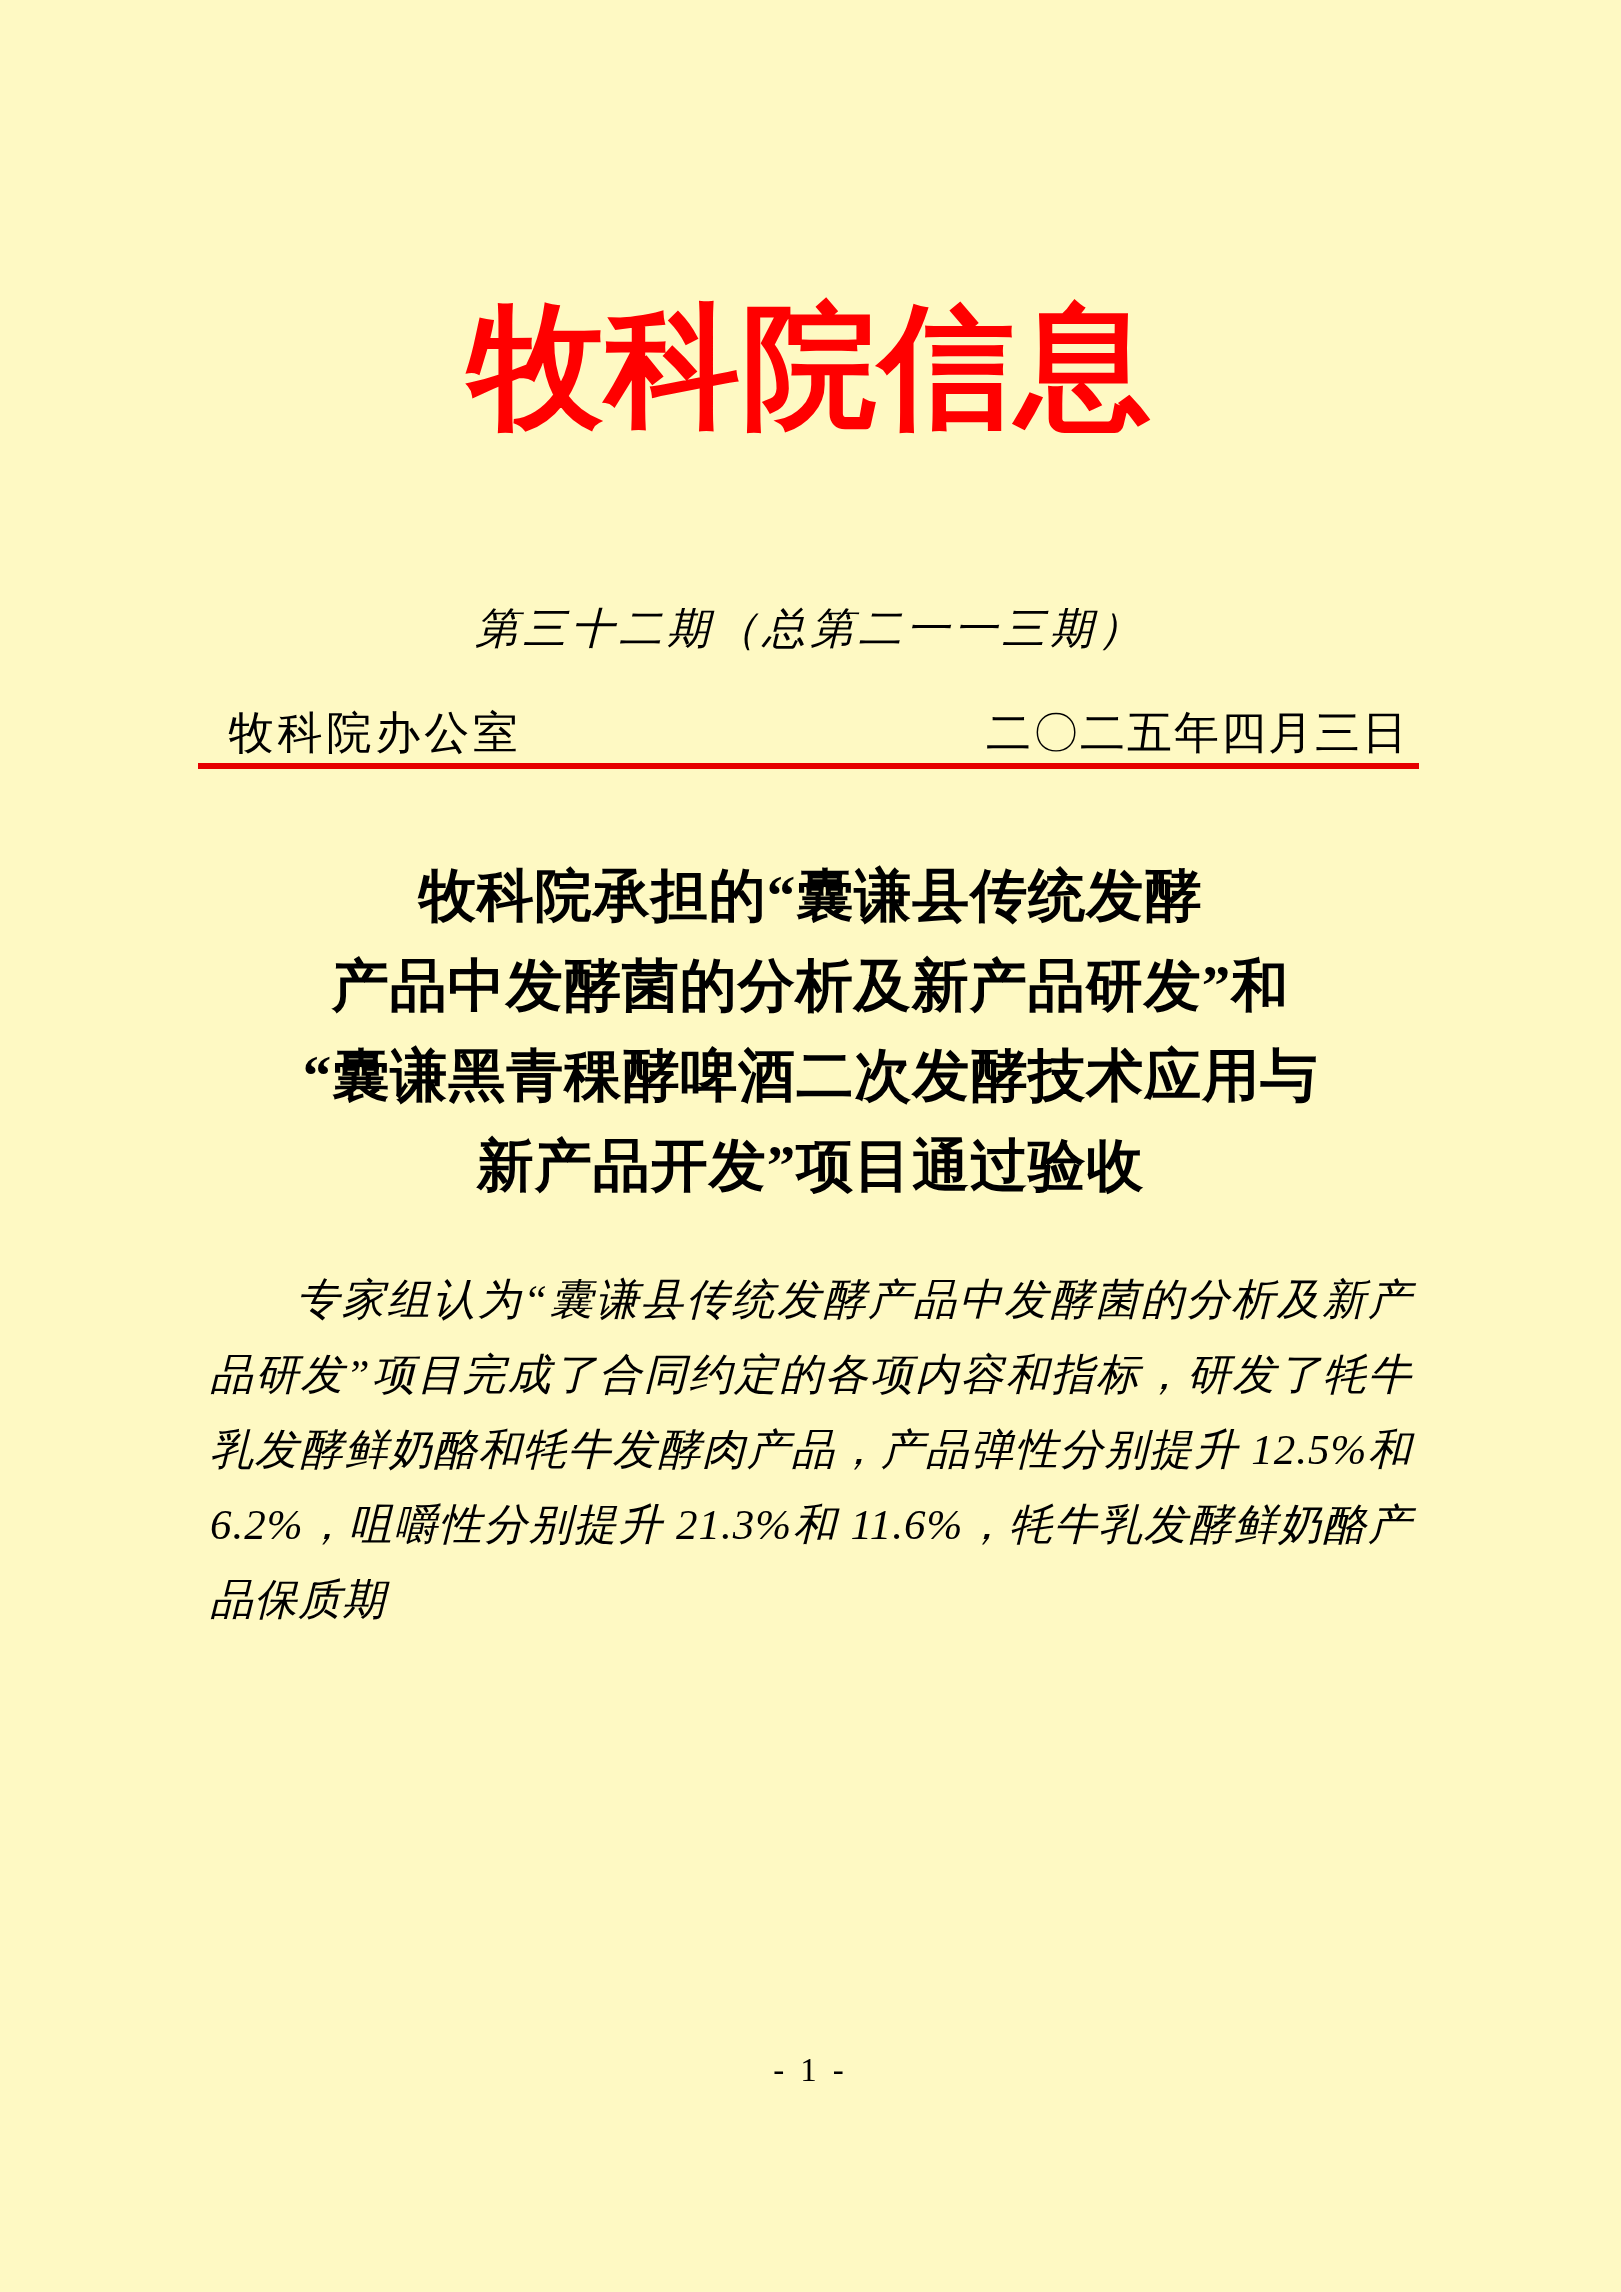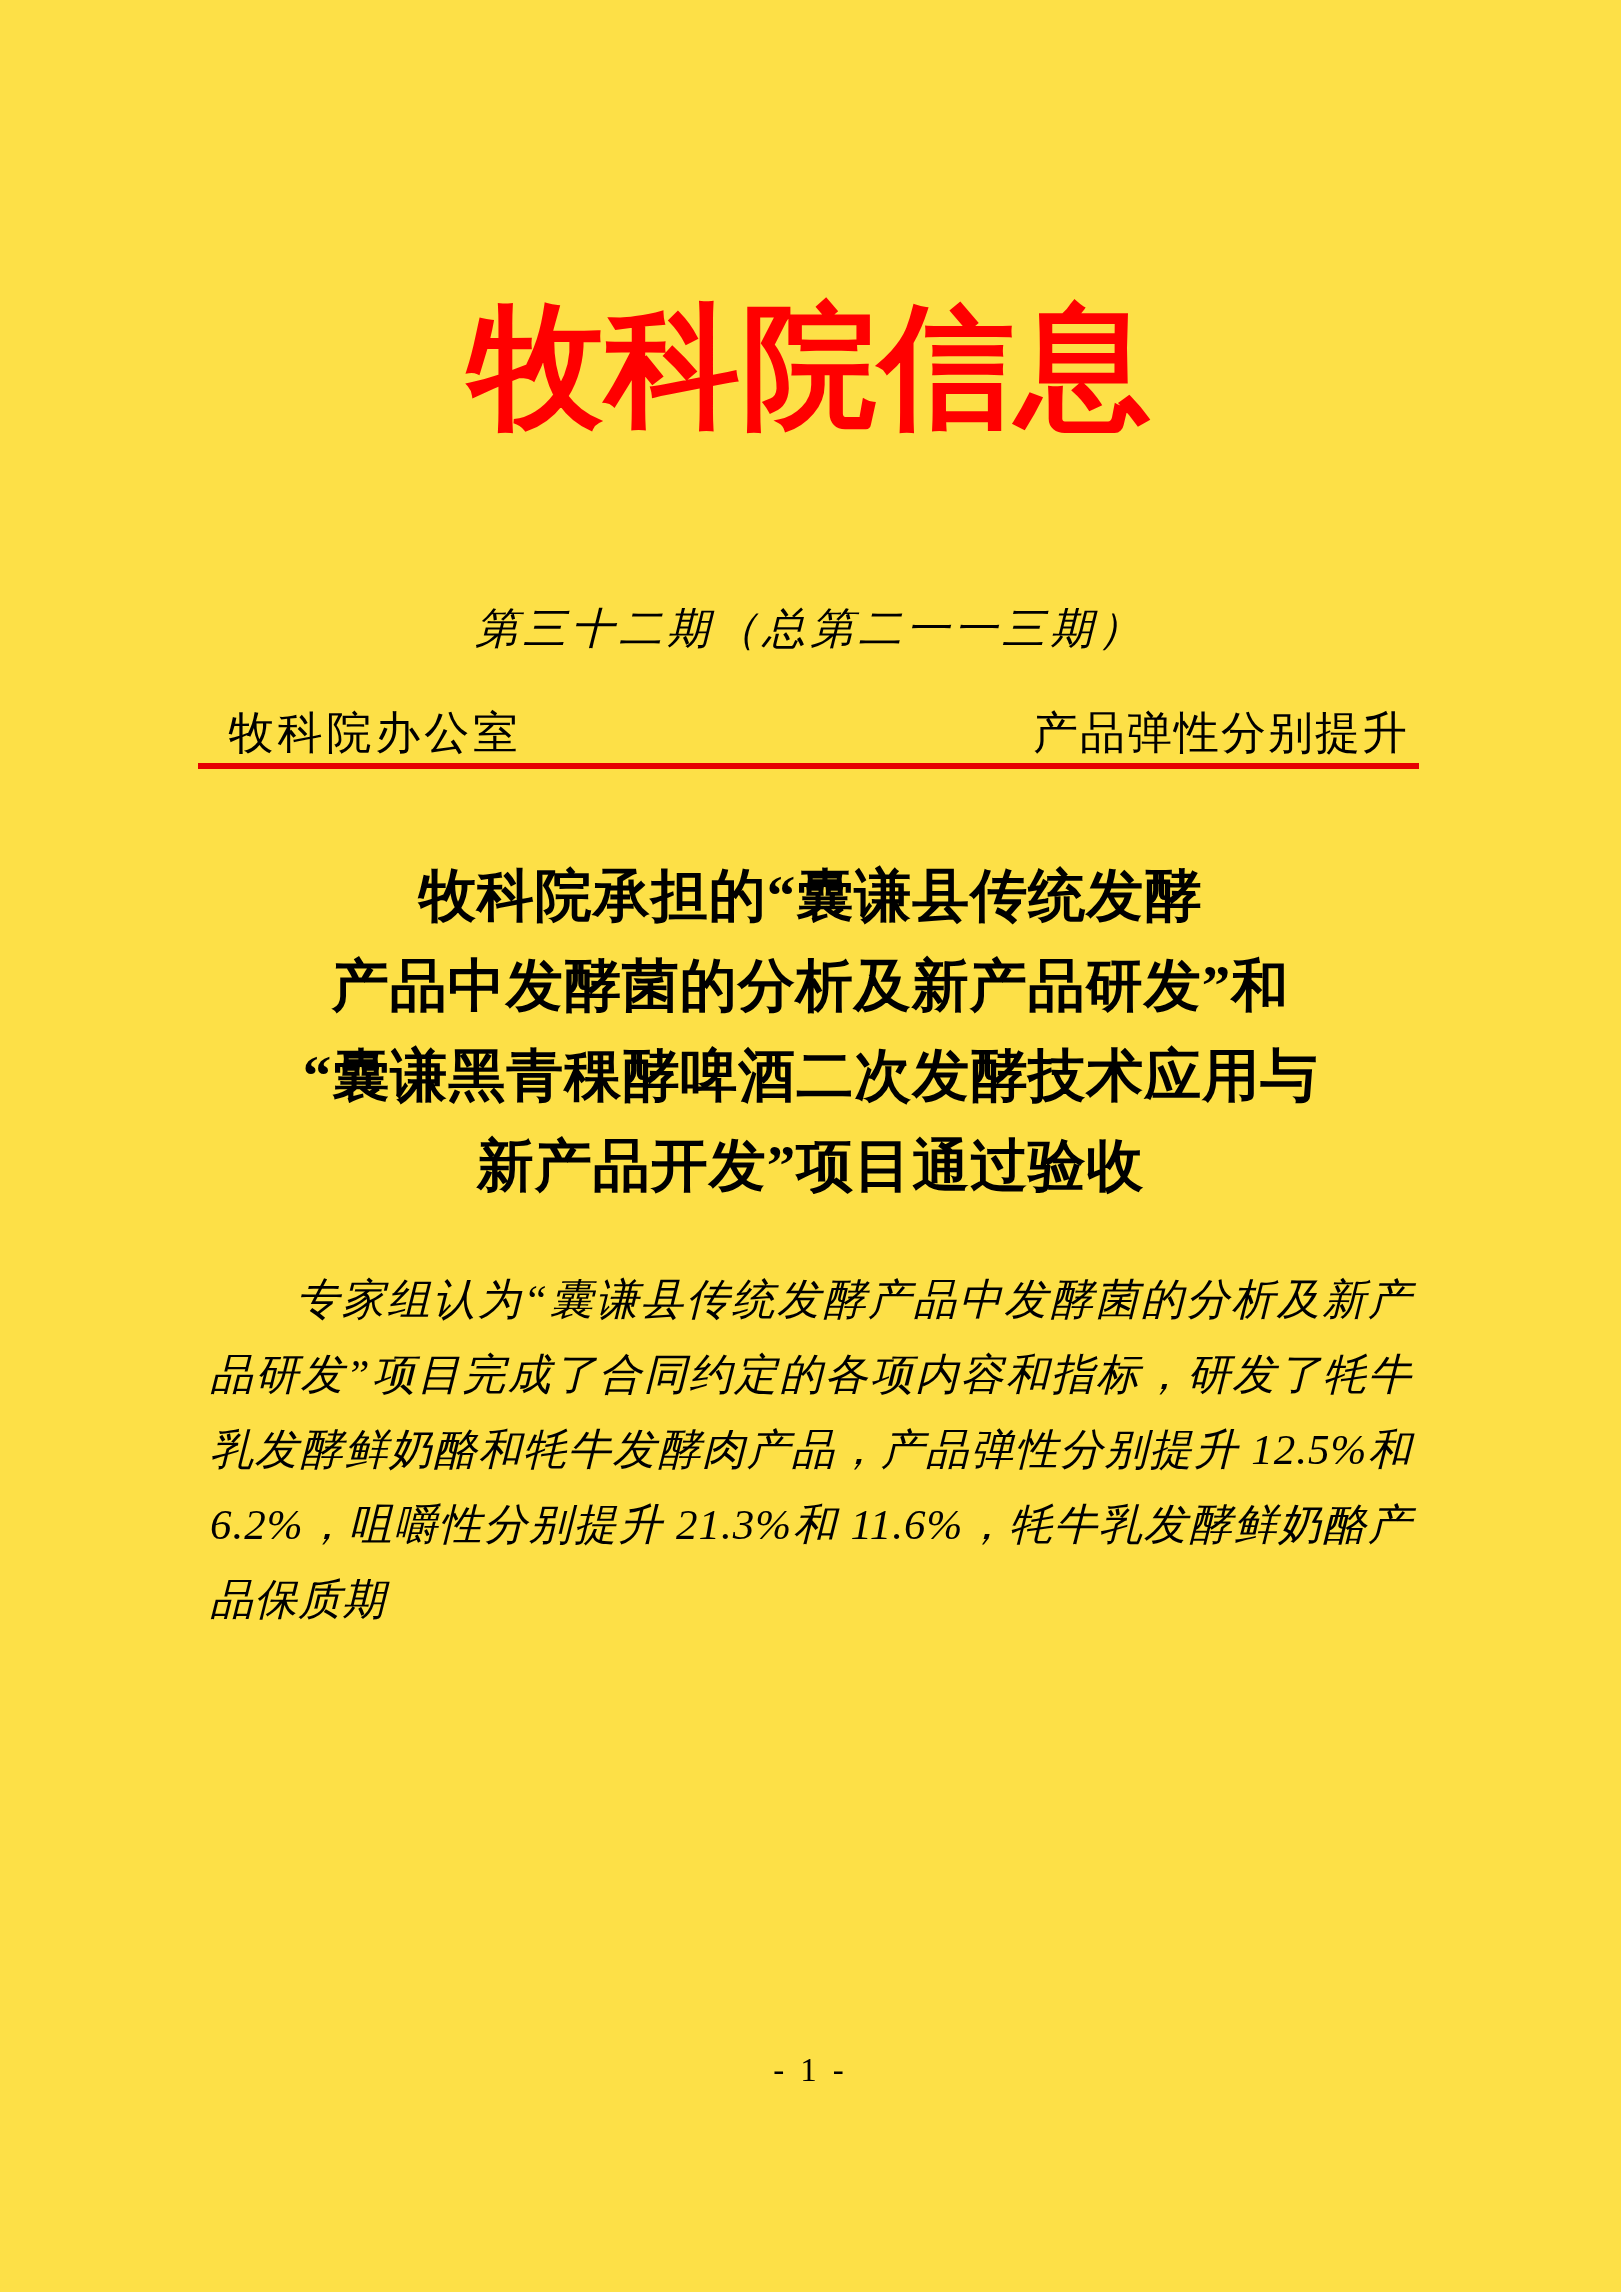--- a/index.html
+++ b/index.html
@@ -4,21 +4,21 @@
 <style>
   html, body {
     margin: 0;
     padding: 0;
     background: #ffffff;
   }
   .page {
     position: relative;
     width: 1621px;
     height: 2293px;
-    background: #fde047;
+    background: #fef9c3;
     color: #000000;
     font-family: "Liberation Serif", "DejaVu Serif", serif;
     overflow: hidden;
   }
 
   
   .masthead-title {
     position: absolute;
     top: 284px;
     left: 0;
@@ -122,21 +122,21 @@
 <body>
 
 <div class="page">
 
   <div class="masthead-title" style="color: rgb(255, 0, 0);">牧科院信息</div>
 
   <div class="issue-line">第三十二期（总第二一一三期）</div>
 
   <div class="masthead-row">
     <span class="masthead-office">牧科院办公室</span>
-    <span class="masthead-date">产品弹性分别提升</span>
+    <span class="masthead-date">二〇二五年四月三日</span>
   </div>
 
   <div class="masthead-rule" style="background: rgb(230, 0, 0);"></div>
 
   <div class="article-heading">
     <div class="heading-line">牧科院承担的“囊谦县传统发酵</div>
     <div class="heading-line">产品中发酵菌的分析及新产品研发”和</div>
     <div class="heading-line">“囊谦黑青稞酵啤酒二次发酵技术应用与</div>
     <div class="heading-line">新产品开发”项目通过验收</div>
   </div>

